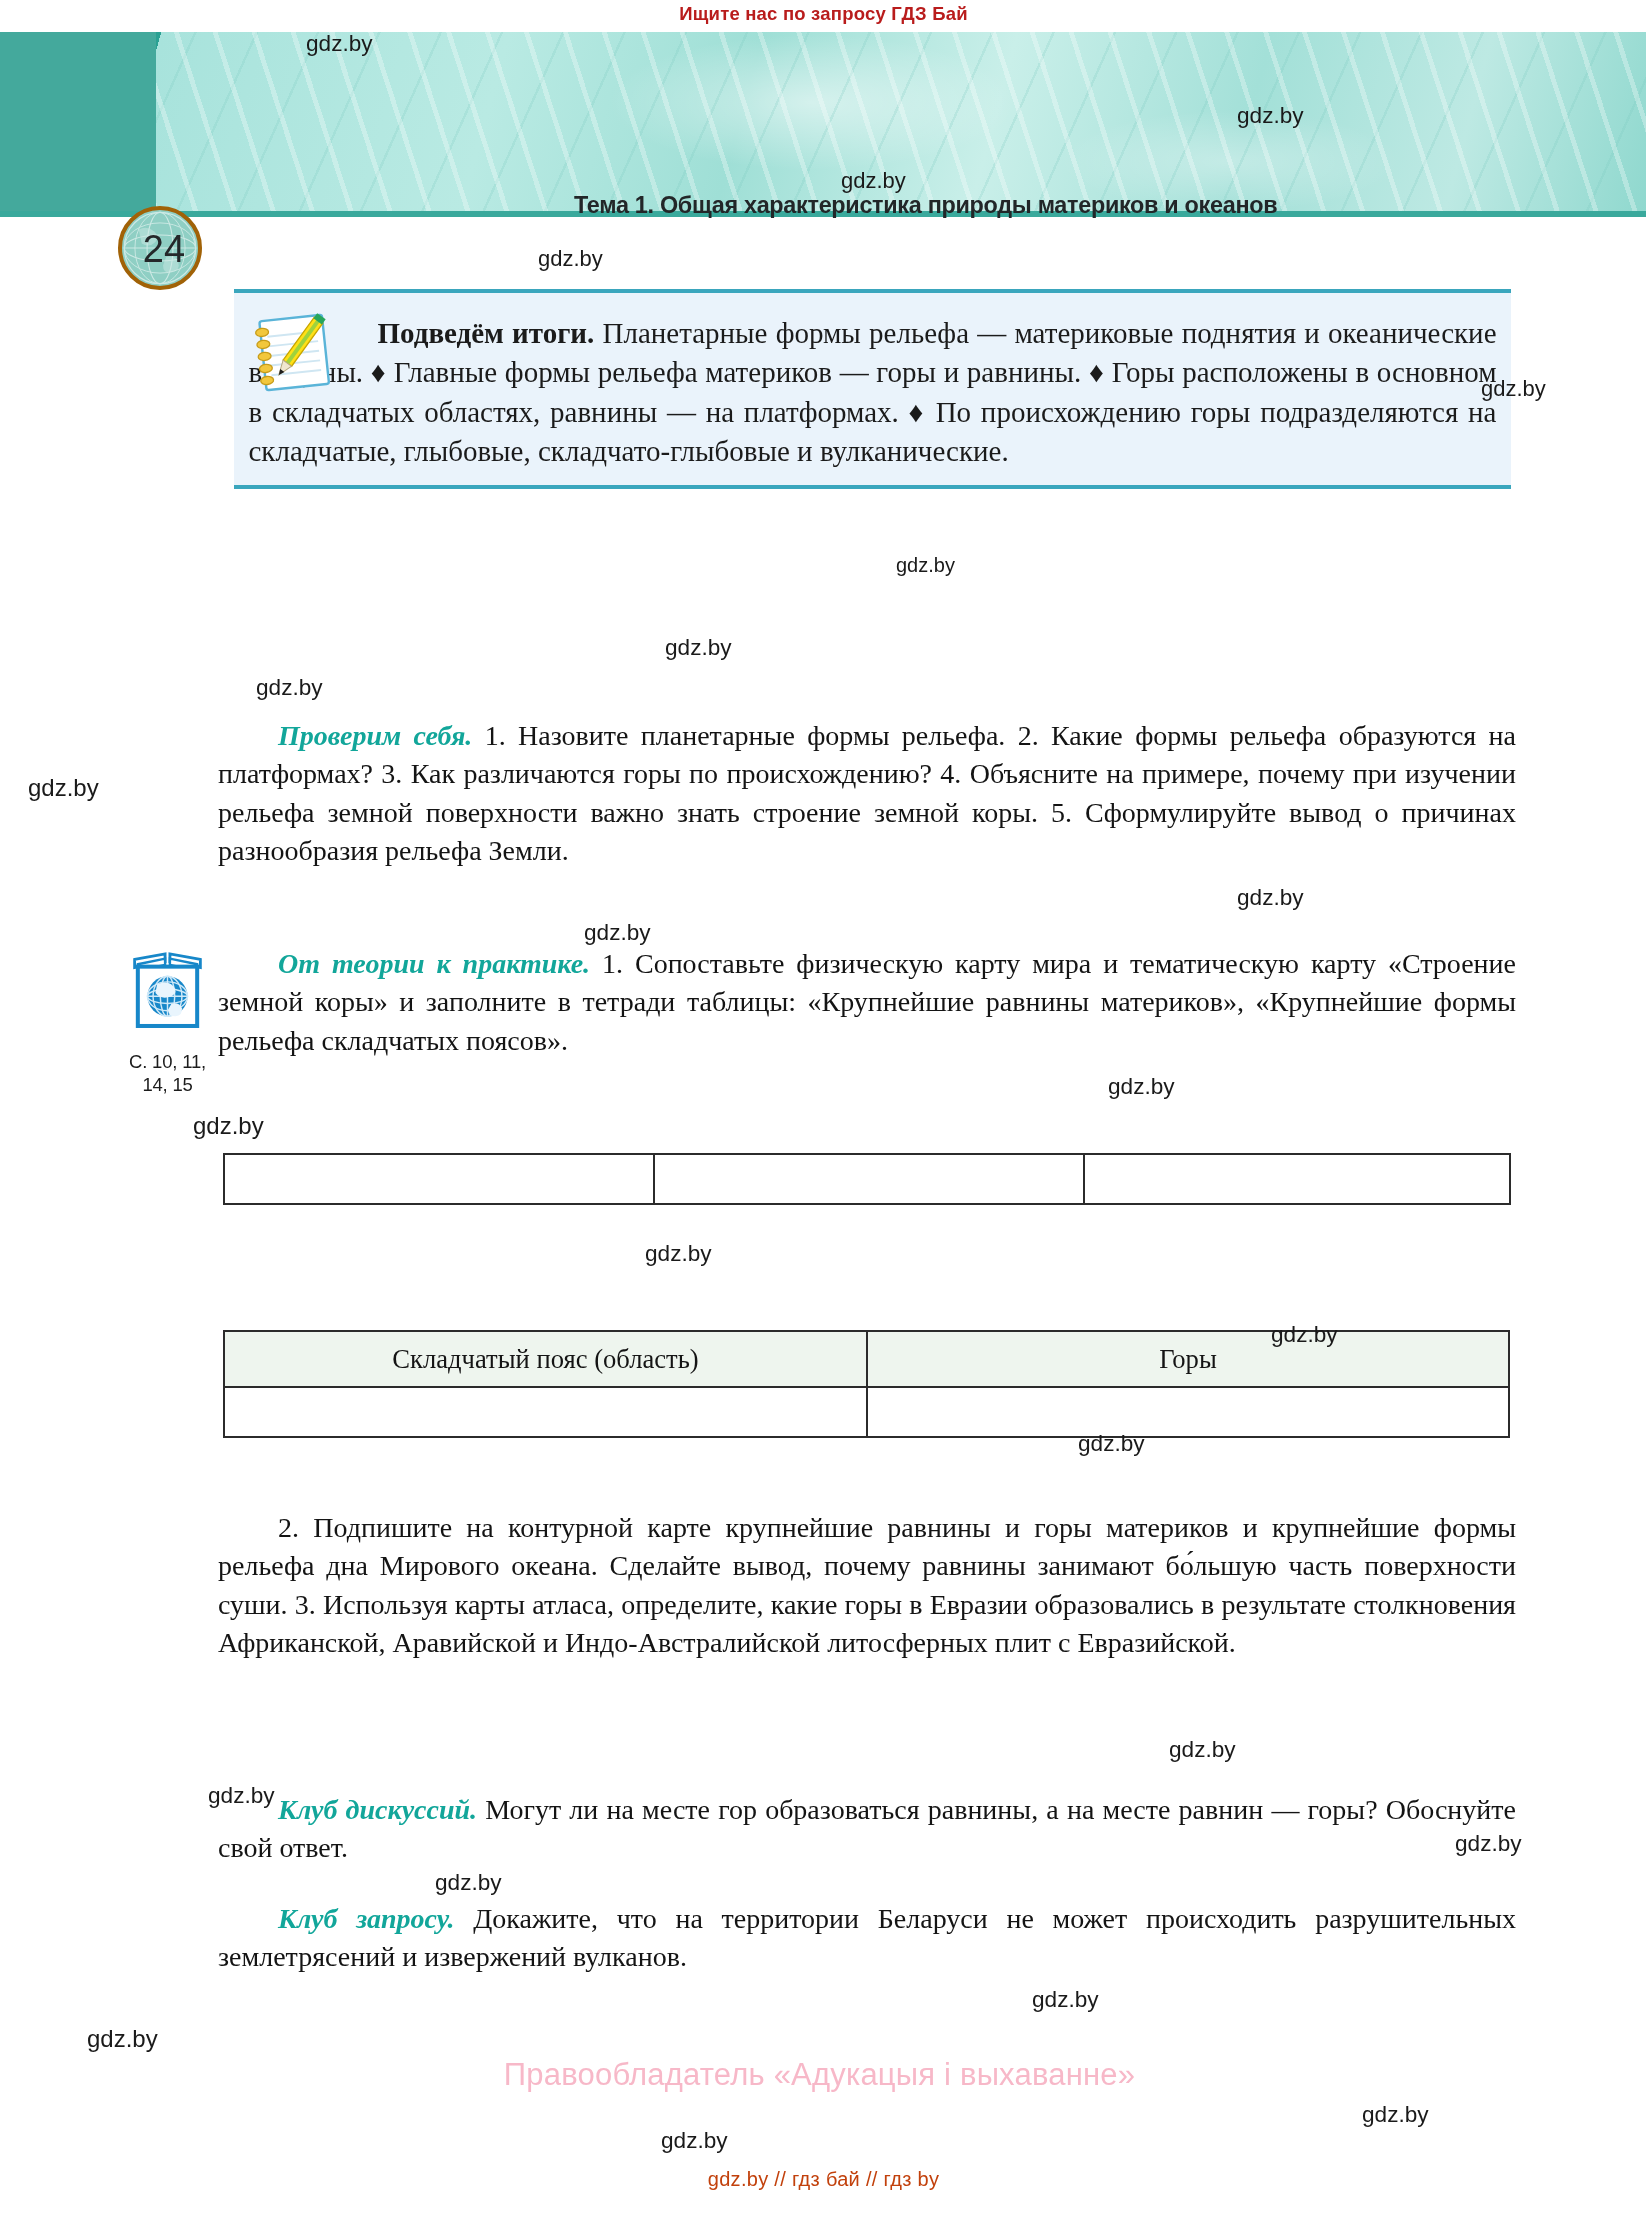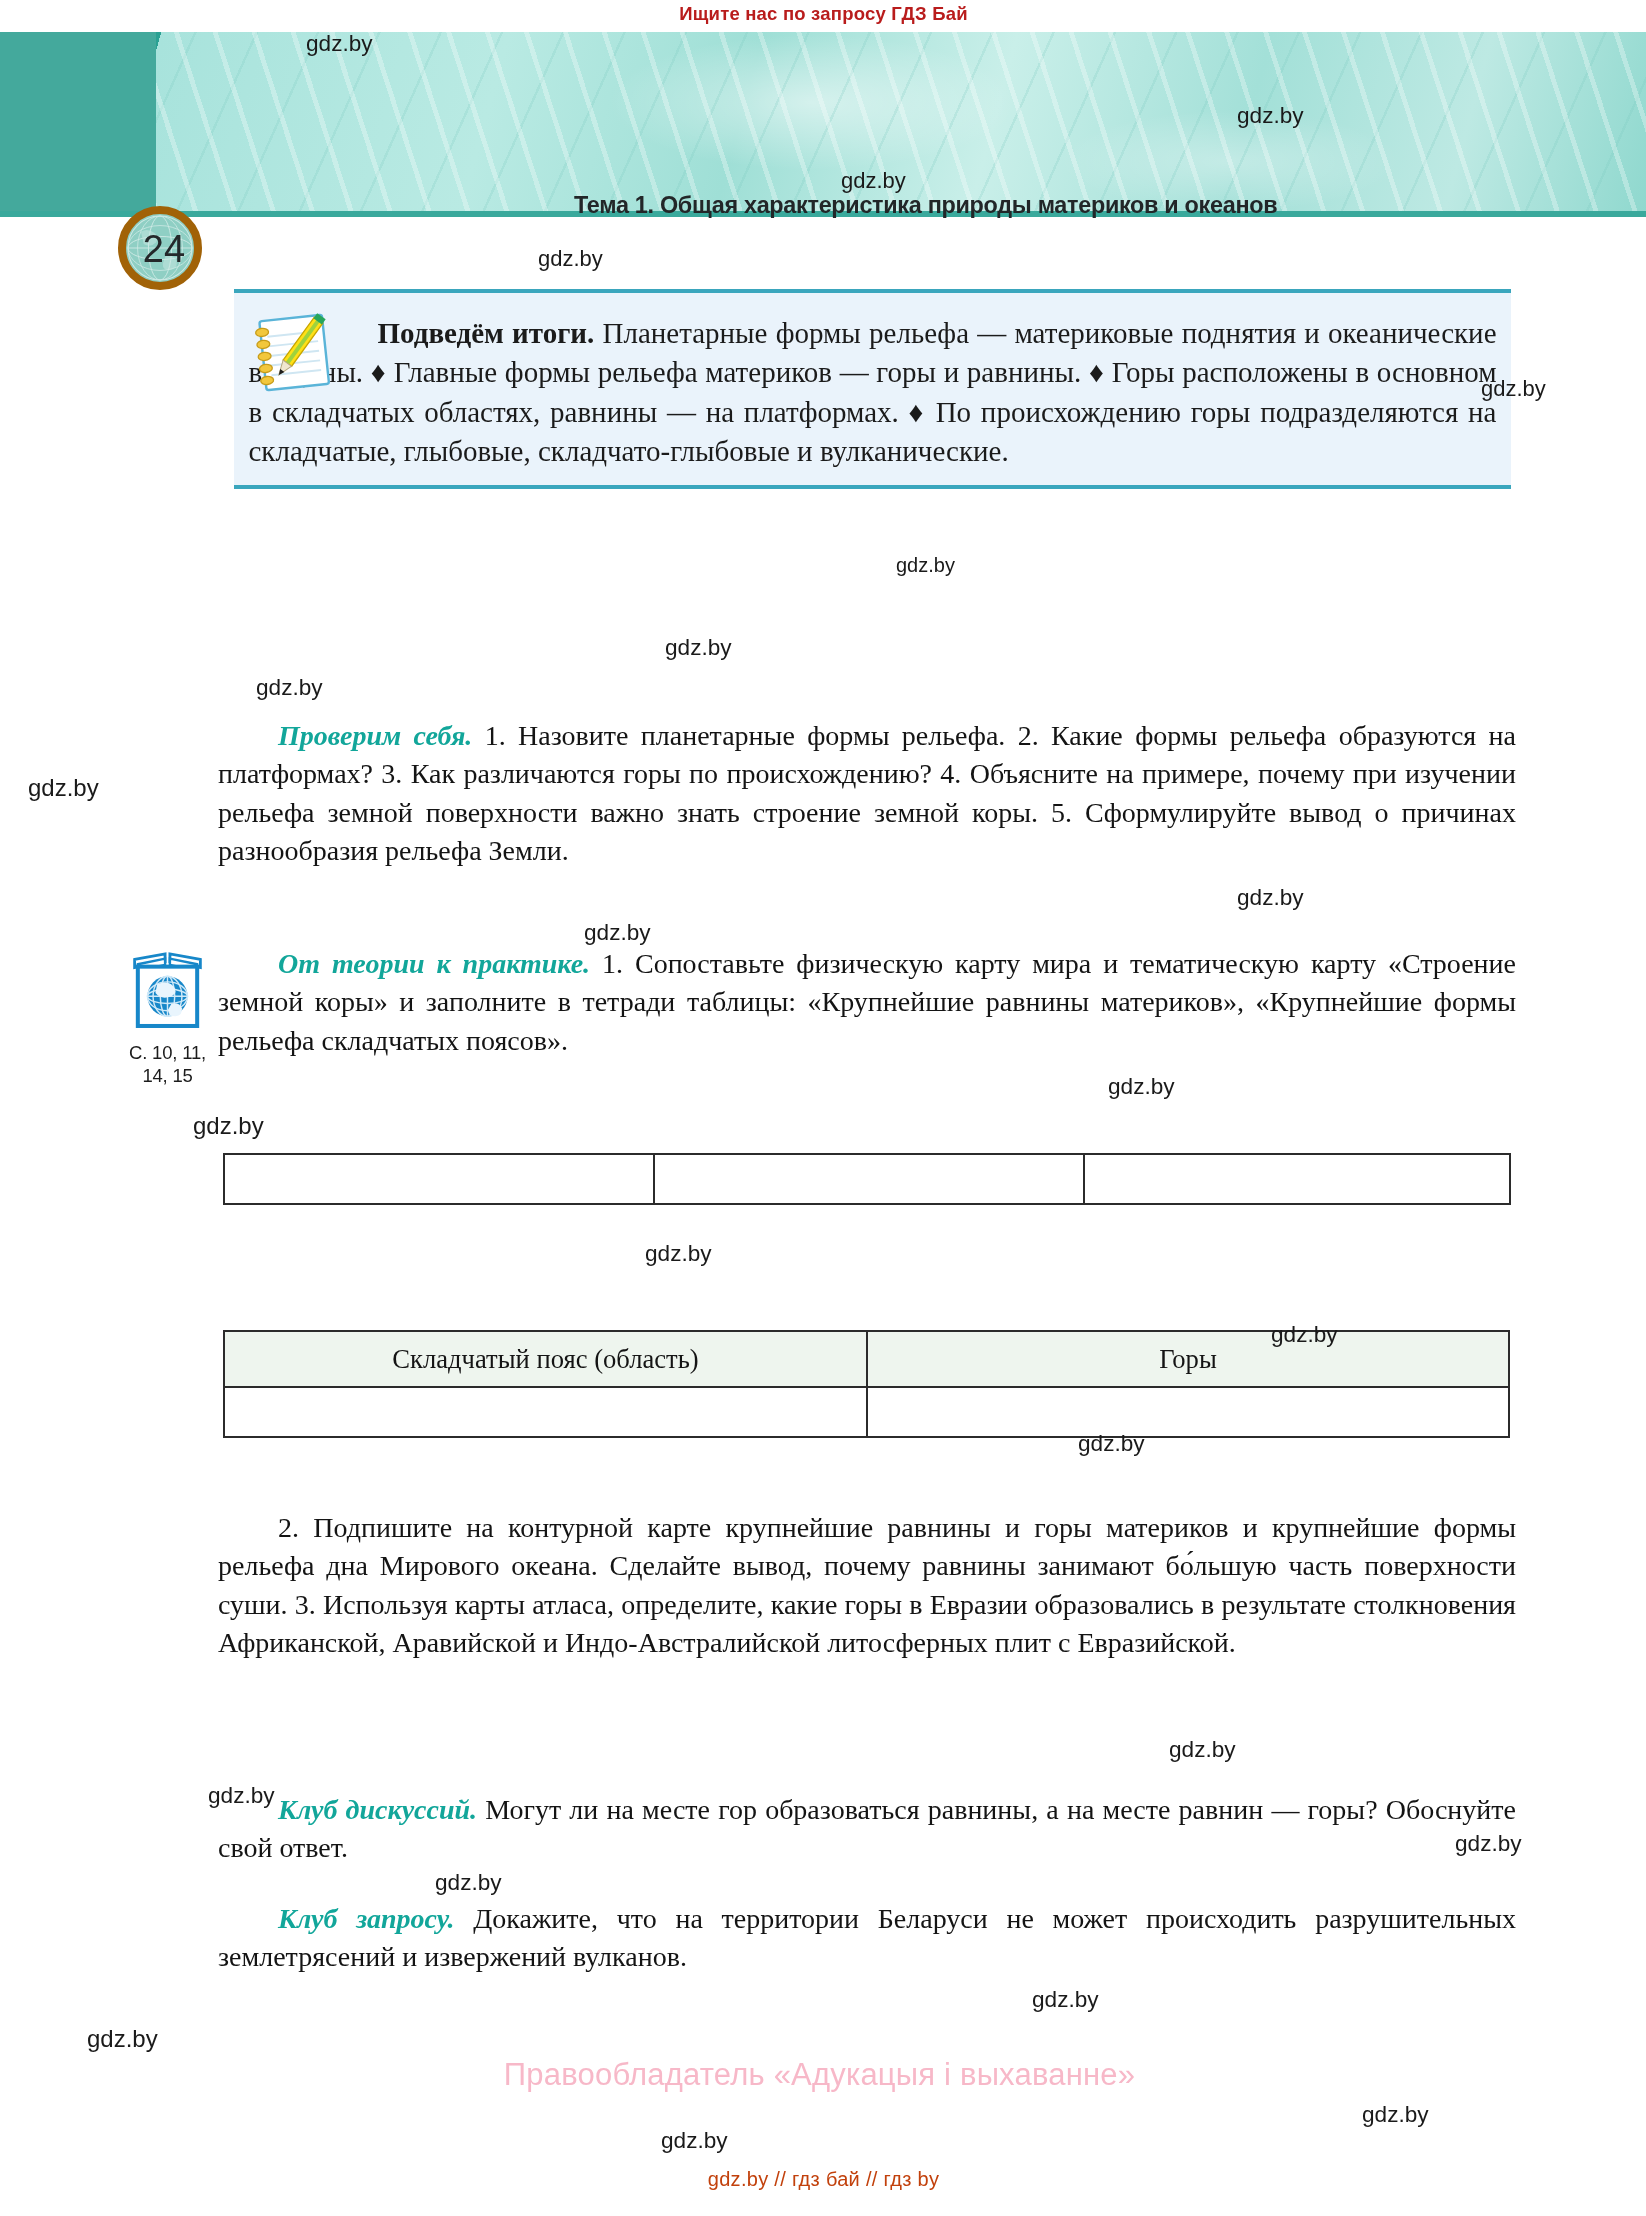--- a/index.html
+++ b/index.html
@@ -64,21 +64,21 @@
     z-index: 4;
   }
 
   
   .page-badge {
     position: absolute;
     left: 118px; top: 206px;
     width: 84px; height: 84px;
     border-radius: 50%;
     background: #8fcfc4;
-    border: 8px solid #a16207;
+    border: 4px solid #a16207;
     z-index: 6;
     overflow: hidden;
   }
   .page-badge .globe-lines {
     position:absolute; inset:0;
     opacity:.55;
   }
   .page-badge .num {
     position: absolute; inset: 0;
     display: flex; align-items: center; justify-content: center;
@@ -137,21 +137,21 @@
 
   
   .atlas-wrap {
     position: absolute;
     left: 103px; top: 949px;
     width: 129px;
     text-align: center;
     z-index: 5;
   }
   .atlas-cap {
-    margin-top: 3px;
+    margin-top: 12px;
     font-family: "Liberation Sans", sans-serif;
     font-size: 18.5px;
     color: #1c1c1c;
     line-height: 1.25;
     letter-spacing: -0.2px;
   }
 
   
   .tbl {
     position: absolute;

